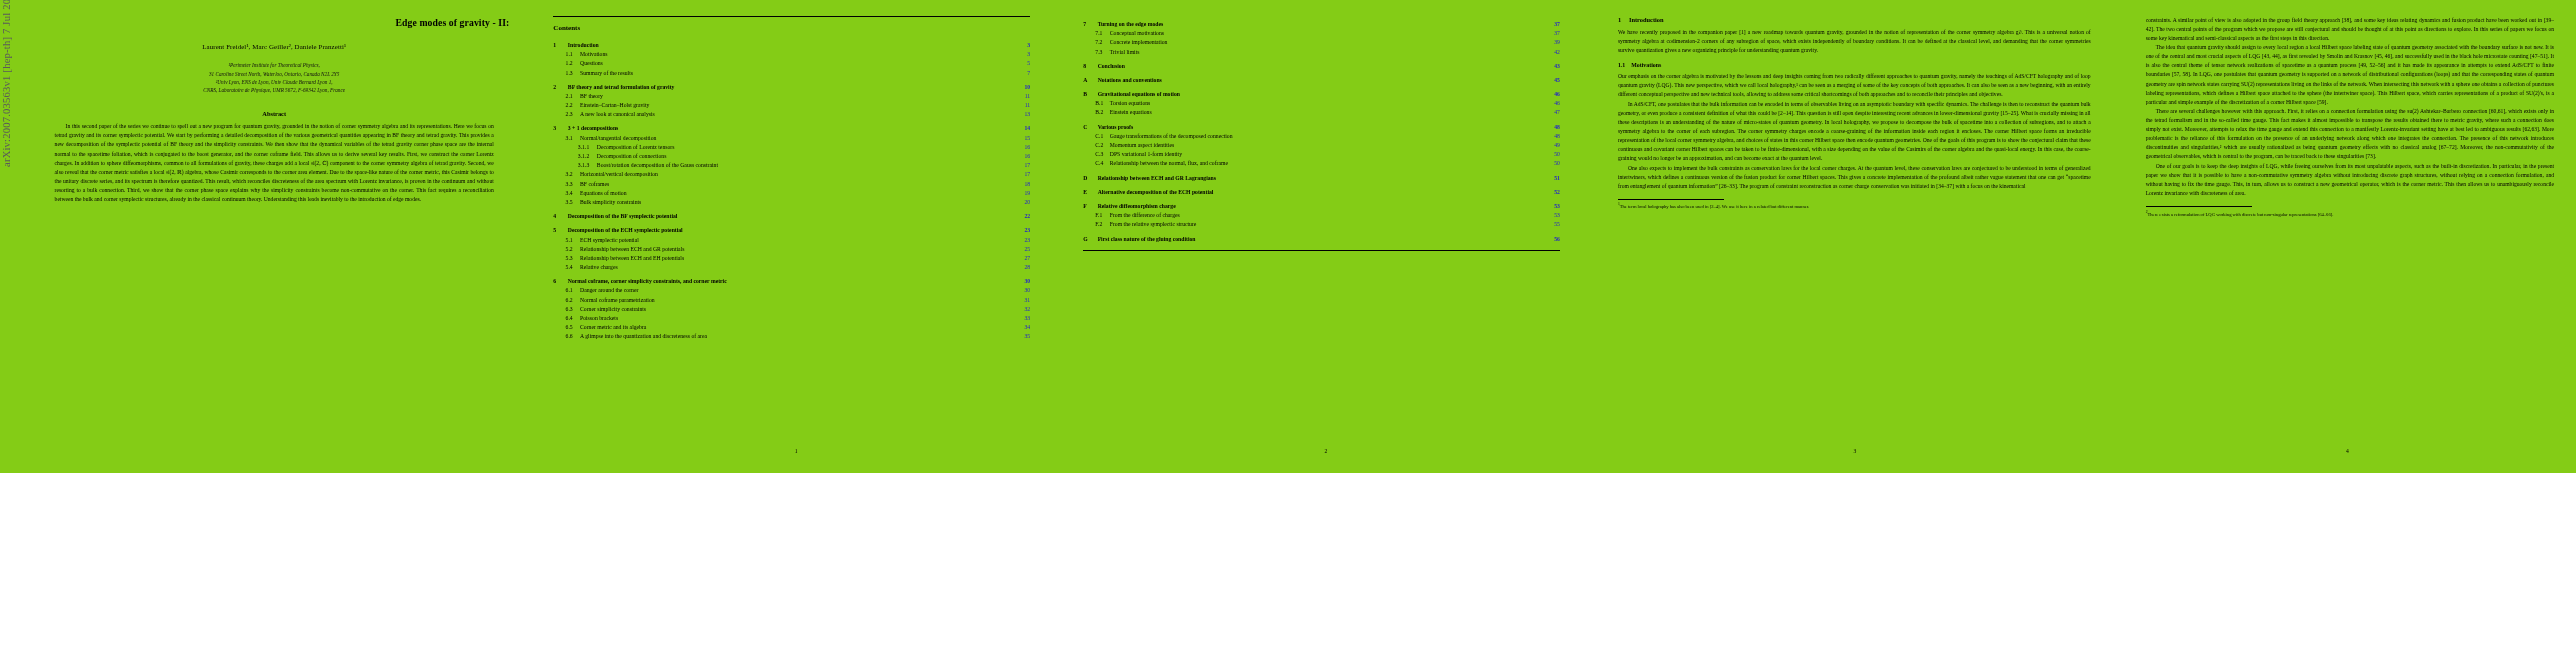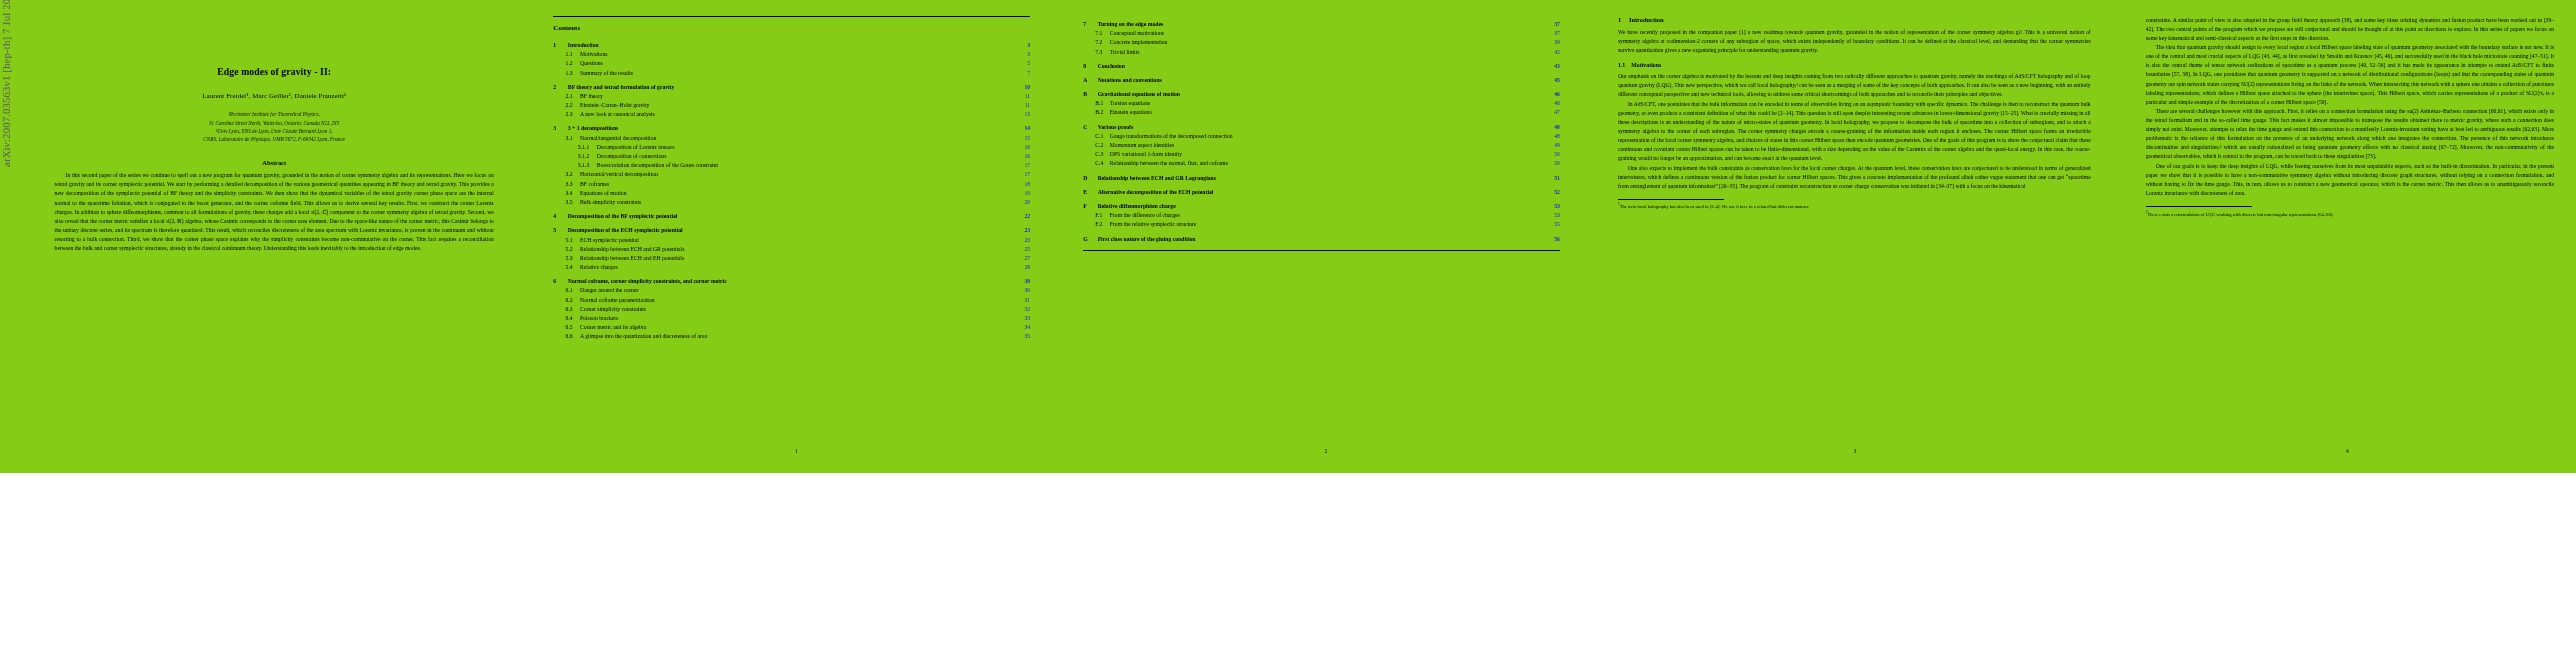--- a/index.html
+++ b/index.html
@@ -20,22 +20,22 @@
   
   .arxiv-stamp{
     position:absolute;left:1.1px;top:167px;
     transform:rotate(-90deg);transform-origin:left top;
     font-family:"Liberation Serif","DejaVu Serif",serif;
     font-size:10.6px;letter-spacing:0.2px;color:#5a5a5a;white-space:nowrap;
   }
 
   
   .title{
-    text-align:center;font-weight:bold;font-size:9.7px;line-height:1.5;
-    margin-top:49px;letter-spacing:0.1px;
+    text-align:right;font-weight:bold;font-size:9.7px;line-height:1.5;
+    letter-spacing:0.1px;
   }
   .title .ln{display:block;}
   .authors{
     text-align:center;font-size:6.9px;margin-top:13.3px;letter-spacing:0.1px;
   }
   .affil{
     text-align:center;font-style:italic;font-size:5.2px;line-height:1.55;
     margin-top:11px;color:#111;
   }
   .affil .ln{display:block;}

